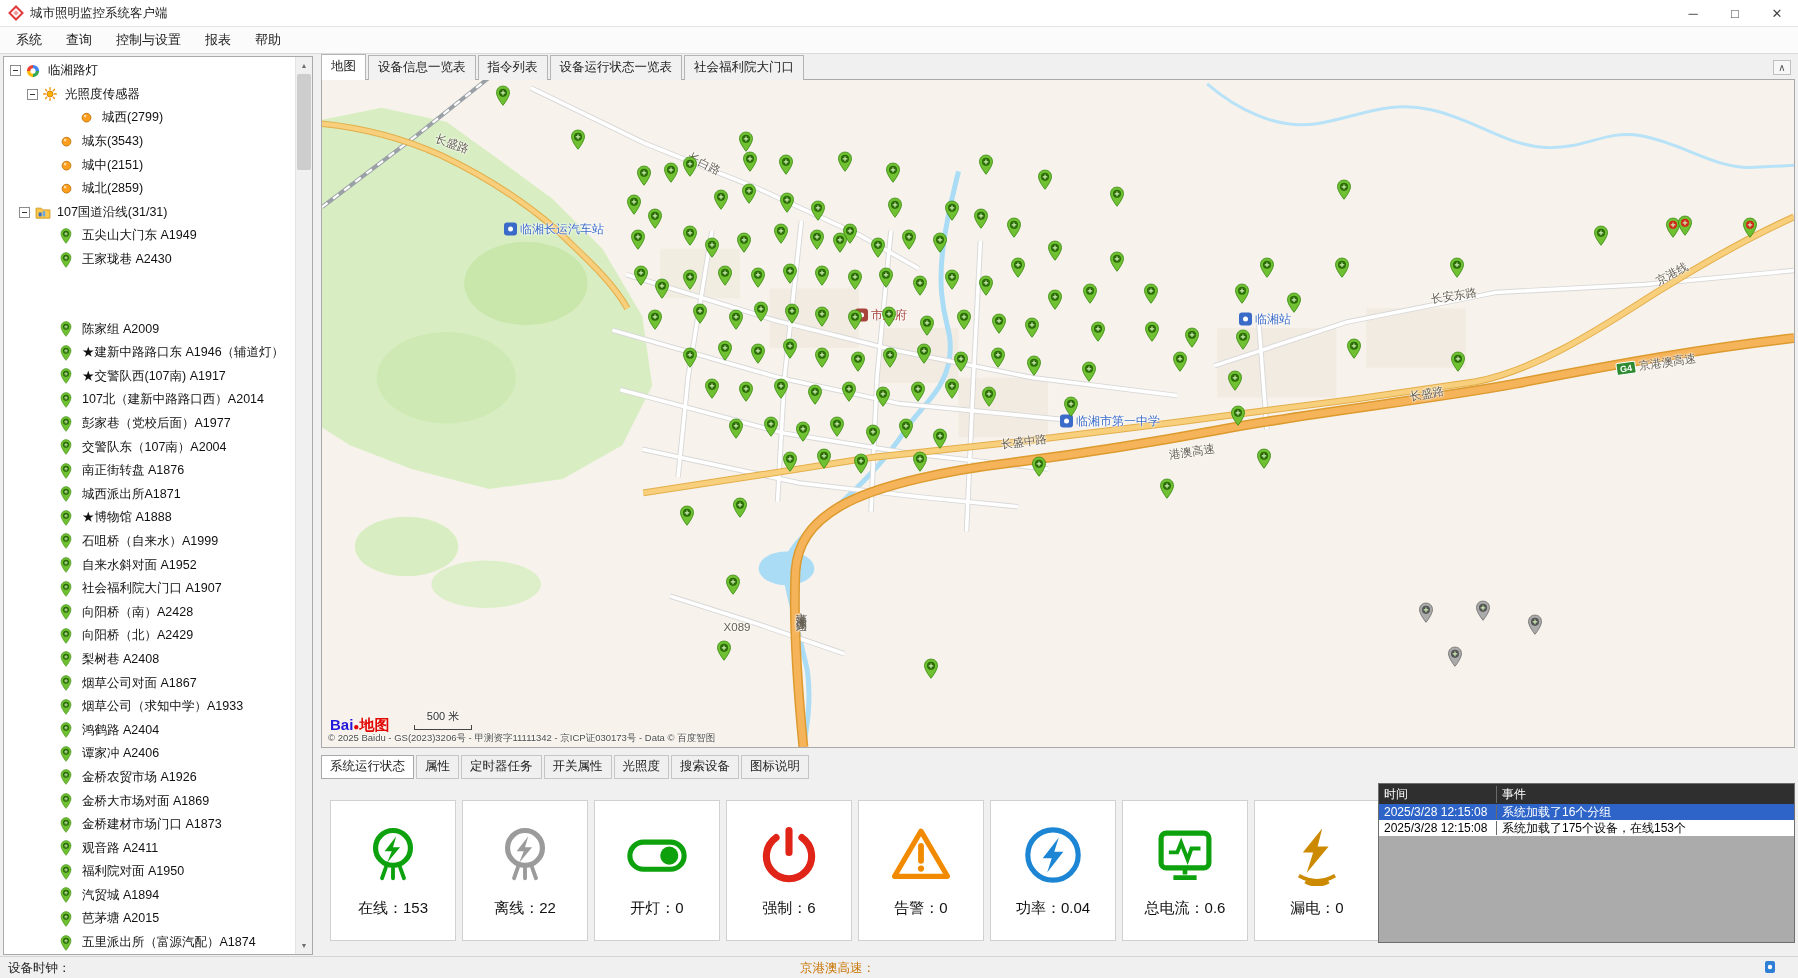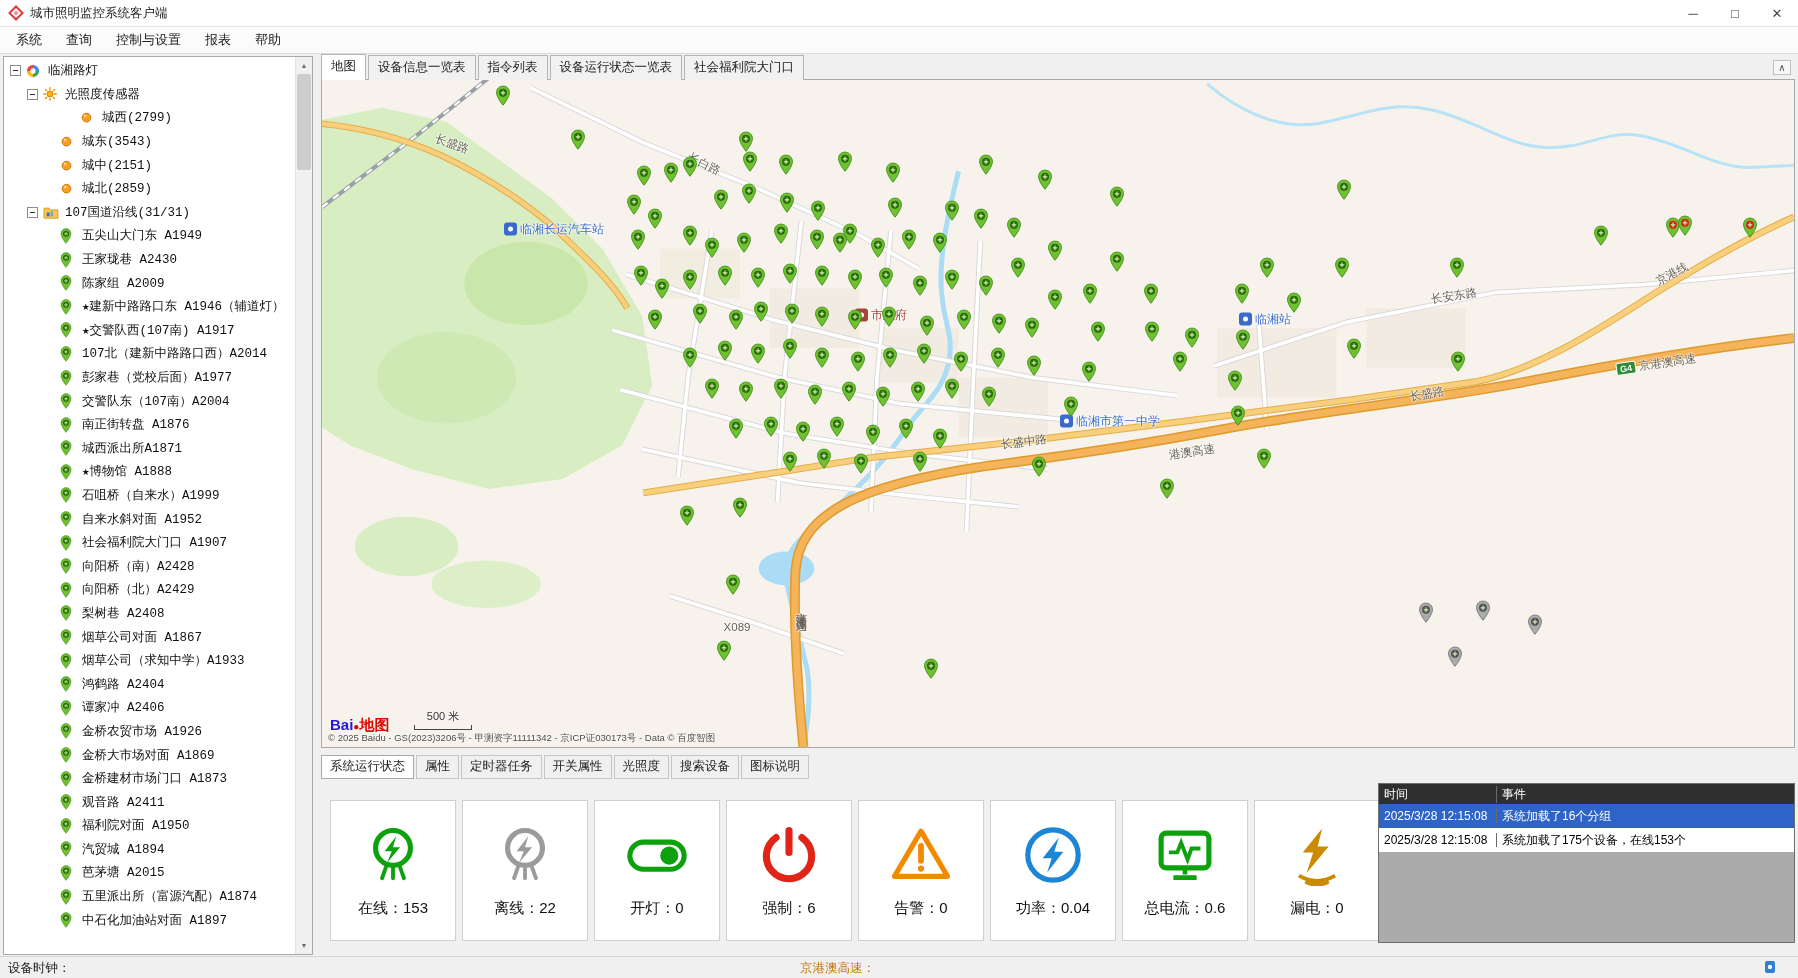--- a/index.html
+++ b/index.html
@@ -20,21 +20,21 @@
     font-size:13px; color:#444; }
   
   .menubar { height:27px; background:#fbfbfb; border-bottom:1px solid #dadada;
     display:flex; align-items:center; flex:0 0 auto; padding-left:4px; }
   .menu-item { padding:0 12px; font-size:13px; color:#222; height:100%; display:flex; align-items:center; }
   
   .workspace { flex:1 1 auto; display:flex; min-height:0; }
   
   .sidebar { width:310px; flex:0 0 auto; margin:2px 0 1px 3px; background:#fff;
     border:1px solid #a9a9a9; position:relative; overflow:hidden; }
-  .tree { position:absolute; left:0; top:2px; right:17px; bottom:0; overflow:hidden;font-family:Liberation Mono, monospace; }
+  .tree { position:absolute; left:0; top:2px; right:17px; bottom:0; overflow:hidden; }
   .tree-row { height:23.6px; display:flex; align-items:center; font-size:12.5px;
     white-space:nowrap; overflow:hidden; color:#111; }
   .expander { width:11px; height:11px; border:1px solid #8c8c8c; background:#fff;
     position:relative; flex:0 0 auto; margin-right:5px; }
   .expander::before { content:""; position:absolute; left:2px; right:2px; top:4px; height:1px; background:#333; }
   .exp-spacer { width:16px; flex:0 0 auto; }
   .ticon { width:18px; flex:0 0 auto; display:flex; align-items:center; margin-right:4px; }
   .tlabel { overflow:hidden; text-overflow:clip; }
   .sb-scroll { position:absolute; right:0; top:0; bottom:0; width:17px; background:#f0f0f0; border-left:1px solid #e3e3e3; }
   .sb-arrow { height:17px; display:flex; align-items:center; justify-content:center; font-size:7px; color:#6d6d6d; }
@@ -82,21 +82,21 @@
     display:flex; flex-direction:column; align-items:center; justify-content:center; gap:13px; }
   .card-icon { width:62px; height:62px; display:flex; }
   .card-icon svg { width:100%; height:100%; }
   .card-label { font-size:15px; color:#111; white-space:nowrap; }
   
   .event-panel { position:absolute; right:0; top:4px; width:417px; height:160px;
     background:#ababab; border:1px solid #6e6e6e; overflow:hidden; }
   .ev-header { display:flex; background:#2f2f2f; color:#fff; height:20px; font-size:12px; align-items:center; }
   .ev-col-time { width:118px; padding-left:5px; border-right:1px solid #6a6a6a; flex:0 0 auto; overflow:hidden; }
   .ev-col-event { padding-left:5px; flex:1 1 auto; overflow:hidden; }
-  .ev-row { display:flex; height:24px; font-size:12px; align-items:center; background:#fff; color:#000; }
+  .ev-row { display:flex; height:16px; font-size:12px; align-items:center; background:#fff; color:#000; }
   .ev-row.selected { background:#2e64c8; color:#fff; }
   
   .statusbar { height:22px; flex:0 0 auto; background:#f0f0f0; border-top:1px solid #d4d4d4;
     position:relative; font-size:12.5px; color:#222; }
   .sb-clock { position:absolute; left:8px; top:3px; }
   .sb-exec { position:absolute; left:800px; top:3px; color:#c87400; }
   .sb-grip { position:absolute; right:22px; top:3px; width:12px; height:14px; display:flex; }
 </style>
 </head>
 <body>
@@ -185,21 +185,21 @@
         <div class="tree-row" style="padding-left: 40px;">
           <span class="exp-spacer"></span>
           <span class="ticon">
             <svg viewBox="0 0 16 16" width="13" height="13">
               <circle cx="8" cy="8.2" r="5.4" fill="#ff9d1c" stroke="#b96d00"></circle>
               <circle cx="6.3" cy="6.3" r="1.7" fill="#ffd9a0"></circle>
             </svg>
           </span>
           <span class="tlabel">城北(2859)</span>
         </div>
-        <div class="tree-row" style="padding-left: 23px;">
+        <div class="tree-row" style="padding-left: 15px;">
           <span class="expander"></span>
           <span class="ticon">
             <svg viewBox="0 0 18 15" width="16" height="13">
               <path d="M1 2.5h6l1.8 2H17V14H1z" fill="#ffc84a" stroke="#c8941a"></path>
               <rect x="4" y="7.5" width="3.4" height="4.5" fill="#2f6fd0"></rect>
               <rect x="8.6" y="6" width="3" height="6" fill="#6aa7e8"></rect>
             </svg>
           </span>
           <span class="tlabel">107国道沿线(31/31)</span>
         </div>
@@ -218,21 +218,21 @@
           <span class="exp-spacer"></span>
           <span class="ticon">
             <svg viewBox="0 0 18 24" width="12" height="16">
               <path d="M9 1C4.6 1 1.6 4.4 1.6 8.6c0 5.4 7.4 14.4 7.4 14.4s7.4-9 7.4-14.4C16.4 4.4 13.4 1 9 1z" fill="#6fc132" stroke="#3c8a12"></path>
               <circle cx="9" cy="8.8" r="4.6" fill="#2a6c06"></circle>
               <path d="M9 6.2v5.2M6.4 8.8h5.2" stroke="#cdeeb2" stroke-width="1.3" fill="none"></path>
             </svg>
           </span>
           <span class="tlabel">王家珑巷 A2430</span>
         </div>
-        <div class="tree-row" style="padding-left: 40px;">
+        <div class="tree-row" style="padding-left: 40px; margin-top: 46px;">
           <span class="exp-spacer"></span>
           <span class="ticon">
             <svg viewBox="0 0 18 24" width="12" height="16">
               <path d="M9 1C4.6 1 1.6 4.4 1.6 8.6c0 5.4 7.4 14.4 7.4 14.4s7.4-9 7.4-14.4C16.4 4.4 13.4 1 9 1z" fill="#6fc132" stroke="#3c8a12"></path>
               <circle cx="9" cy="8.8" r="4.6" fill="#2a6c06"></circle>
               <path d="M9 6.2v5.2M6.4 8.8h5.2" stroke="#cdeeb2" stroke-width="1.3" fill="none"></path>
             </svg>
           </span>
           <span class="tlabel">陈家组 A2009</span>
         </div>

